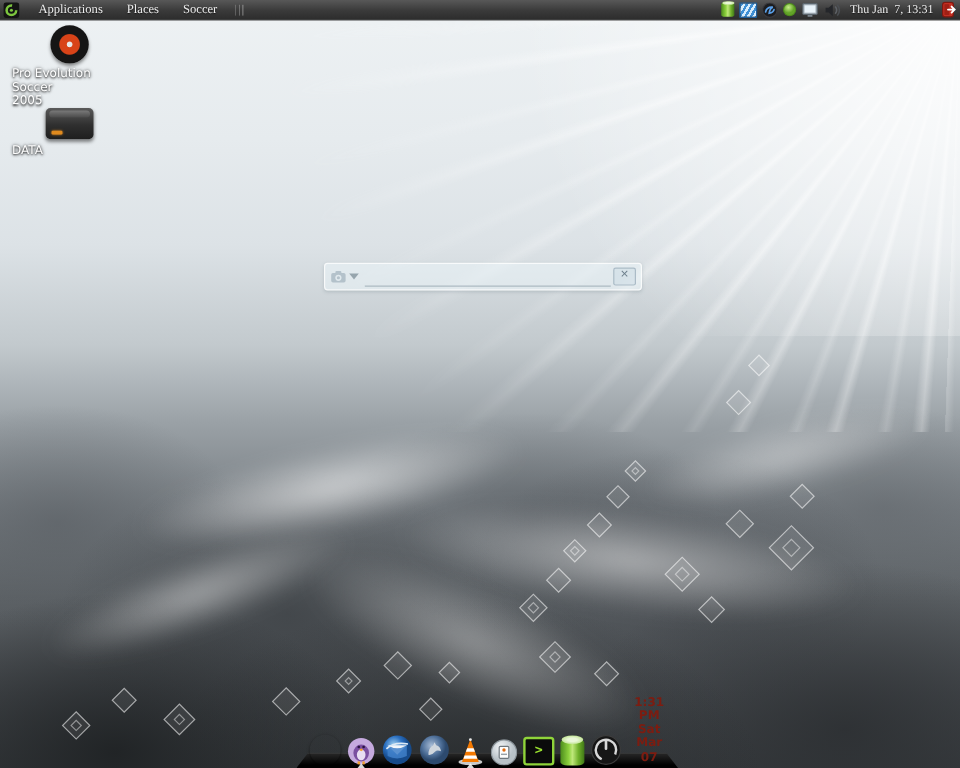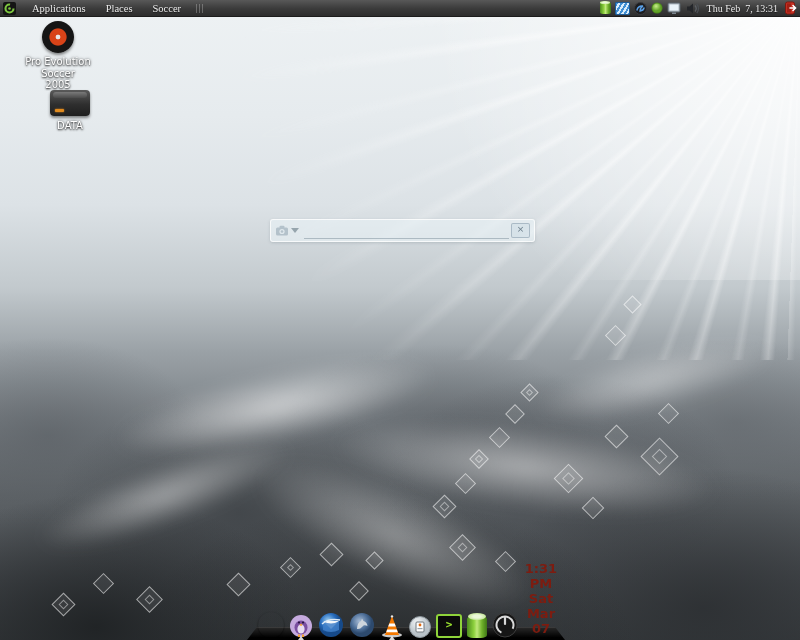--- a/index.html
+++ b/index.html
@@ -60,21 +60,21 @@
   .panel-clock{font-size:10px;padding:0 3px;white-space:pre;cursor:pointer;
     text-shadow:0 1px 1px rgba(0,0,0,.6);}
 
   .barrel{position:relative;background:linear-gradient(90deg,#4c8c1c,#8ed23e 35%,#bfe87a 50%,#6fb02a 75%,#3f7716);border-radius:30%/14%;}
   .barrel::before{content:"";position:absolute;left:4%;right:4%;top:-12%;height:32%;
     border-radius:50%;background:radial-gradient(#eaf7d8 30%,#a8d86a);}
   .barrel-sm{width:11px;height:12px;}
   .barrel-lg{width:20px;height:22px;}
 
   
-  .desk-icon{position:absolute;width:96px;text-align:center;cursor:pointer;color:#fff;
+  .desk-icon{position:absolute;width:96px;cursor:pointer;color:#fff;
     font-size:10px;line-height:1.15;text-shadow:0 1px 2px rgba(0,0,0,.85),0 0 3px rgba(0,0,0,.6);}
   .disc{width:32px;height:32px;margin:0 auto 3px;border-radius:50%;
     background:radial-gradient(circle,#e8e8e8 0 9%,#d84318 12% 36%,#151515 40% 78%,#2b2b2b 82% 92%,#0c0c0c 100%);
     box-shadow:0 2px 3px rgba(0,0,0,.45);}
   .drive{width:40px;height:26px;margin:0 auto 4px;border-radius:4px;position:relative;
     background:linear-gradient(#5a5a5a,#2f2f2f 55%,#1e1e1e);box-shadow:0 2px 3px rgba(0,0,0,.45);}
   .drive::before{content:"";position:absolute;left:3px;right:3px;top:2px;height:6px;
     border-radius:3px;background:linear-gradient(#7a7a7a,#4a4a4a);}
   .drive::after{content:"";position:absolute;left:5px;bottom:4px;width:9px;height:3px;
     border-radius:1px;background:#e08a1e;box-shadow:0 0 2px #e08a1e;}
@@ -102,21 +102,21 @@
   .dock-item{position:relative;cursor:pointer;display:flex;flex-direction:column;align-items:center;}
   .dock-item .run{position:absolute;bottom:-2px;left:50%;transform:translateX(-50%);
     width:0;height:0;border-left:3px solid transparent;border-right:3px solid transparent;
     border-bottom:4px solid rgba(255,255,255,.85);}
   .firefox{width:26px;height:26px;border-radius:50%;
     background:radial-gradient(circle at 42% 38%,#d9ecf8 0 14%,#5a9fd4 22%,#1f5a9e 38%,#e35b00 52%,#ff910 68%,#a33d00 95%);
     box-shadow:0 1px 2px rgba(0,0,0,.6);}
   .term{width:22px;height:20px;background:#0b0b0b;border:2px solid #8fd43a;border-radius:3px;
     color:#9ae22f;font-family:"DejaVu Sans Mono","Liberation Mono",monospace;
     font-size:11px;font-weight:bold;line-height:18px;text-align:center;}
-  .dock-clock{font-size:13px;font-weight:bold;color:#7d1c10;line-height:1.15;text-align:center;
+  .dock-clock{font-size:10px;font-weight:bold;color:#7d1c10;line-height:1.15;text-align:center;
     width:36px;padding-bottom:1px;cursor:pointer;}
 
   svg{display:block;}
 </style>
 </head>
 <body>
 
 <div class="screen">
 
   <div class="wallpaper"></div>
@@ -212,37 +212,37 @@
           <rect x="5" y="10.5" width="4" height="1.5" fill="#7c868e"></rect>
         </svg>
       </span>
       <span class="tray-icon">
         <svg width="14" height="13" viewBox="0 0 14 13">
           <polygon points="1,4.5 3.5,4.5 7,1.5 7,11.5 3.5,8.5 1,8.5" fill="#24262a"></polygon>
           <path d="M9,3.5 Q11.5,6.5 9,9.5" fill="none" stroke="#5d6166" stroke-width="1.3"></path>
           <path d="M10.8,2 Q14.2,6.5 10.8,11" fill="none" stroke="#4b4f54" stroke-width="1.3"></path>
         </svg>
       </span>
-      <span class="panel-clock">Thu Feb  7, 13:31</span>
+      <span class="panel-clock">Thu Jan  7, 13:31</span>
       <span class="tray-icon">
         <svg width="13" height="14" viewBox="0 0 13 14">
           <rect x="0.5" y="1" width="9" height="12" rx="2" fill="#c52f22" stroke="#7e1810"></rect>
           <rect x="2" y="2.5" width="4" height="9" fill="#a02015"></rect>
           <path d="M5,7 h5 M8,4.5 L10.5,7 L8,9.5" fill="none" stroke="#fff" stroke-width="1.6" stroke-linecap="round"></path>
         </svg>
       </span>
     </div>
   </div>
 
   <div class="desk-icon" style="left:10px;top:21px;">
     <div class="disc"></div>
     <div>Pro Evolution Soccer</div>
     <div>2005</div>
   </div>
-  <div class="desk-icon" style="left:22px;top:90px;">
+  <div class="desk-icon" style="left:10px;top:90px;">
     <div class="drive"></div>
     <div>DATA</div>
   </div>
 
   <div class="search">
     <svg width="14" height="11" viewBox="0 0 14 11">
       <rect x="1" y="2.5" width="12" height="8" rx="1.5" fill="#7e93a2"></rect>
       <rect x="4.5" y="0.8" width="5" height="2.5" rx="1" fill="#7e93a2"></rect>
       <circle cx="7" cy="6.5" r="2.6" fill="#dfe9ef"></circle>
       <circle cx="7" cy="6.5" r="1.3" fill="#7e93a2"></circle>

